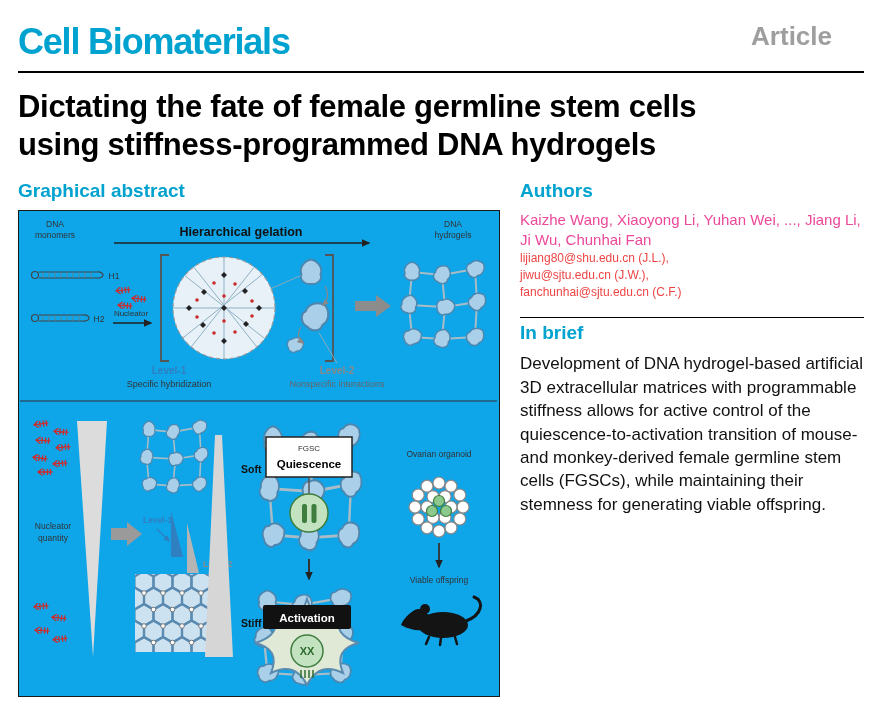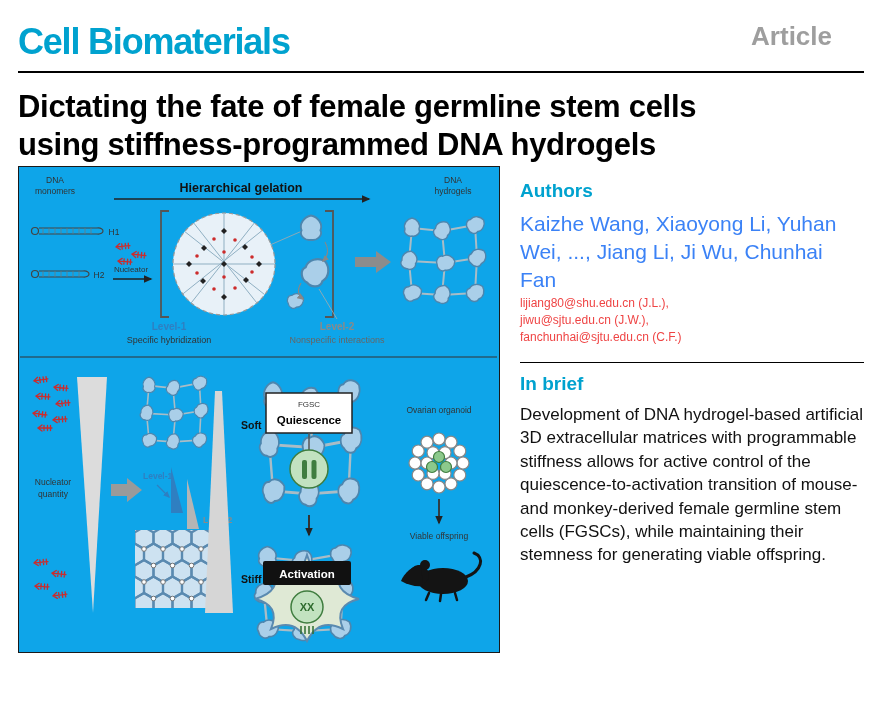--- a/index.html
+++ b/index.html
@@ -18,21 +18,21 @@
   .logo{font-size:36px;font-weight:700;color:var(--teal);letter-spacing:-1.2px;}
   .article-type{font-size:26px;font-weight:700;color:var(--article-gray);}
   .header-rule{border-top:2.5px solid #000;margin-top:8px;}
   .title{font-size:31px;line-height:1.22;font-weight:700;color:#000;margin-top:15px;max-width:745px;letter-spacing:-0.3px;}
   .columns{display:flex;gap:20px;margin-top:2px;}
   .col-left{flex:0 0 482px;width:482px;}
   .col-right{flex:1;}
   .section-heading{color:var(--teal);font-size:19px;font-weight:700;margin:14px 0 8px 0;}
   .abstract-box{width:482px;height:487px;border:1.5px solid #1a1a1a;background:#0ea5e9;}
   .abstract-box svg{display:block;}
-  .authors-text{font-size:21px;line-height:1.35;color:#3b82f6;}
+  .authors-text{font-size:15px;line-height:1.35;color:#ec4899;}
   .email-line{display:block;font-size:12px;line-height:1.42;color:#ef4444;}
   .brief-rule{border-top:1.5px solid #000;margin:16px 0 0 0;}
   .in-brief-text{font-size:17px;line-height:1.38;color:#111;}
 
   
   text{font-family:"Liberation Sans",sans-serif;fill:#333;}
   .lbl{font-size:8.5px;text-anchor:middle;}
   .lbl-s{font-size:8px;text-anchor:middle;}
   .ttl{font-size:12.5px;font-weight:700;fill:#111;text-anchor:middle;}
   .lv1{font-size:10px;font-weight:700;fill:var(--blue1);text-anchor:middle;}
@@ -62,20 +62,21 @@
     <div class="logo">Cell Biomaterials</div>
     <div class="article-type">Article</div>
   </div>
   <div class="header-rule"></div>
 
   <h1 class="title">Dictating the fate of female germline stem cells using stiffness-programmed DNA hydrogels</h1>
 
   <div class="columns">
 
     <div class="col-left">
+      <h2 class="section-heading">Graphical abstract</h2>
 
       <div class="abstract-box">
         <svg width="479" height="484" viewBox="0 0 479 484">
           <defs>
             <marker id="mBlk" markerWidth="9" markerHeight="8" refX="7.5" refY="4" orient="auto" markerUnits="userSpaceOnUse">
               <path d="M0,0 L9,4 L0,8 Z" fill="#222"></path>
             </marker>
             <marker id="mGray" markerWidth="7" markerHeight="6" refX="5.5" refY="3" orient="auto" markerUnits="userSpaceOnUse">
               <path d="M0,0 L7,3 L0,6 Z" fill="#888"></path>
             </marker>
@@ -365,18 +366,18 @@
       <h2 class="section-heading">Authors</h2>
       <p class="authors-text">Kaizhe Wang, Xiaoyong Li, Yuhan Wei, ..., Jiang Li, Ji Wu, Chunhai Fan</p>
 
       <p>
         <span class="email-line">lijiang80@shu.edu.cn (J.L.),</span>
         <span class="email-line">jiwu@sjtu.edu.cn (J.W.),</span>
         <span class="email-line">fanchunhai@sjtu.edu.cn (C.F.)</span>
       </p>
 
       <div class="brief-rule"></div>
-      <h2 class="section-heading" style="margin-top:10px;">In brief</h2>
+      <h2 class="section-heading" style="margin-top:4px;">In brief</h2>
       <p class="in-brief-text">Development of DNA hydrogel-based artificial 3D extracellular matrices with programmable stiffness allows for active control of the quiescence-to-activation transition of mouse- and monkey-derived female germline stem cells (FGSCs), while maintaining their stemness for generating viable offspring.</p>
     </div>
 
   </div>
 </div>
 
 </body></html>

